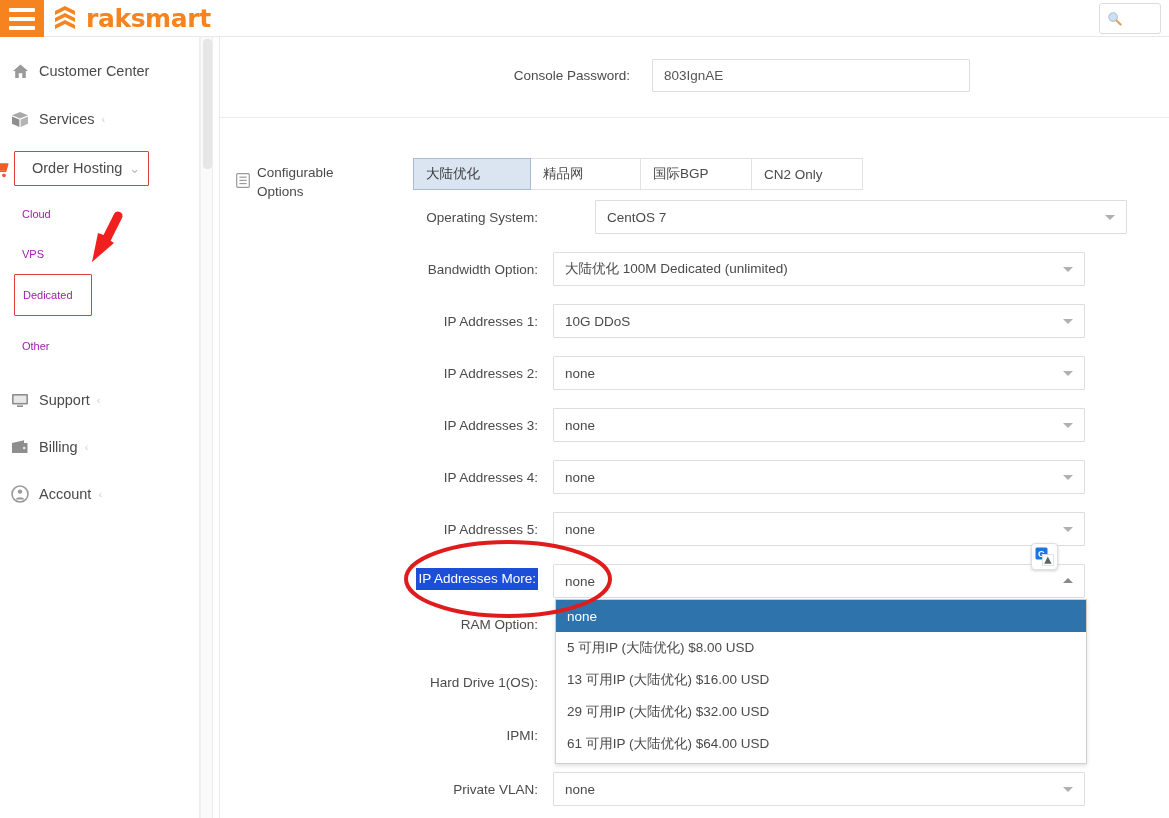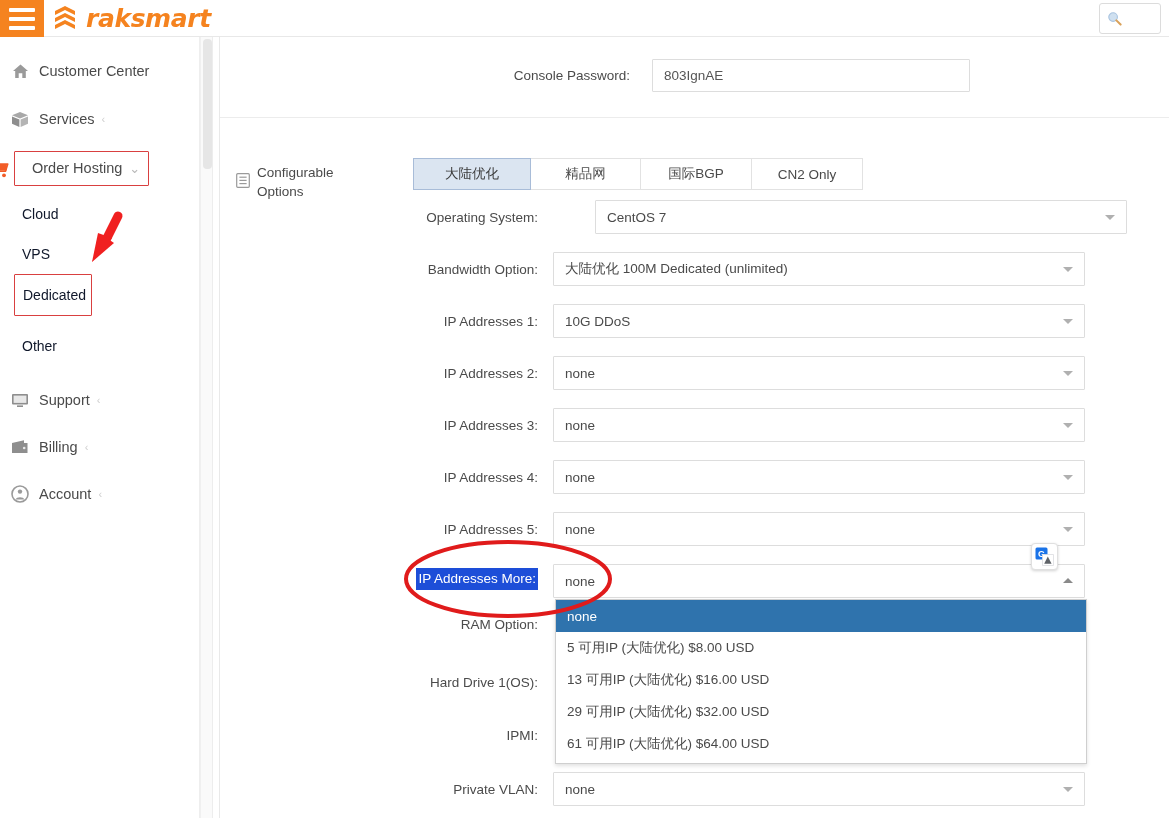--- a/index.html
+++ b/index.html
@@ -25,21 +25,21 @@
     position: absolute; left: 0; top: 0; width: 44px; height: 37px;
     background: #f5831f;
     display: flex; flex-direction: column; justify-content: center;
     align-items: center; gap: 5px;
     cursor: pointer;
   }
   .hamburger span { display: block; width: 26px; height: 4px; background: #ffffff; border-radius: 1px; }
 
   .logo-wrap {
     position: absolute; left: 52px; top: 0; height: 37px;
-    display: flex; align-items: center; gap: 8px; font-style: italic;
+    display: flex; align-items: center; gap: 8px;
   }
   .logo-mark { width: 26px; height: 28px; display:block; }
   .logo-text {
     font-size: 25px; font-weight: bold; color: #f5831f;
     letter-spacing: -0.4px; line-height: 1;
     font-family: "DejaVu Sans", sans-serif;
   }
 
   .search-box {
     position: absolute; right: 8px; top: 3px;
@@ -84,21 +84,21 @@
     padding-left: 17px;
     margin-top: 18px;
     border-radius: 1px;
   }
   .nav-item.boxed .nav-icon { position: absolute; left: -26px; }
 
   .sub-item {
     height: 20px; margin-top: 20px; padding-left: 22px;
     display: flex; align-items: center; cursor: pointer;
   }
-  .sub-item .nav-label { font-size: 14px; color: #0f172a; }
+  .sub-item .nav-label { font-size: 11px; color: #a21caf; }
   .sub-item.boxed {
     border: 1px solid #d94040;
     width: 78px; height: 42px;
     margin-left: 14px; padding-left: 8px;
     margin-top: 10px; border-radius: 1px;
   }
 
   .group-gap { margin-top: 32px; }
 
   
@@ -184,21 +184,21 @@
     position: absolute; left: 413px; top: 158px;
     display: flex;
     height: 32px;
   }
   .tab {
     min-width: 110px;
     height: 32px;
     border: 1px solid #e2e2e2;
     border-left: none;
     background: #ffffff;
-    display: flex; align-items: center; justify-content: center;
+    display: flex; align-items: center; 
     font-size: 13.5px; color: #4a4a4a;
     cursor: pointer;
     padding: 0 12px;
   }
   .tab:first-child { border-left: 1px solid #a8bcd8; }
   .tab.active {
     background: #dbe5f1;
     border-color: #a8bcd8;
     color: #3b3b3b;
   }

